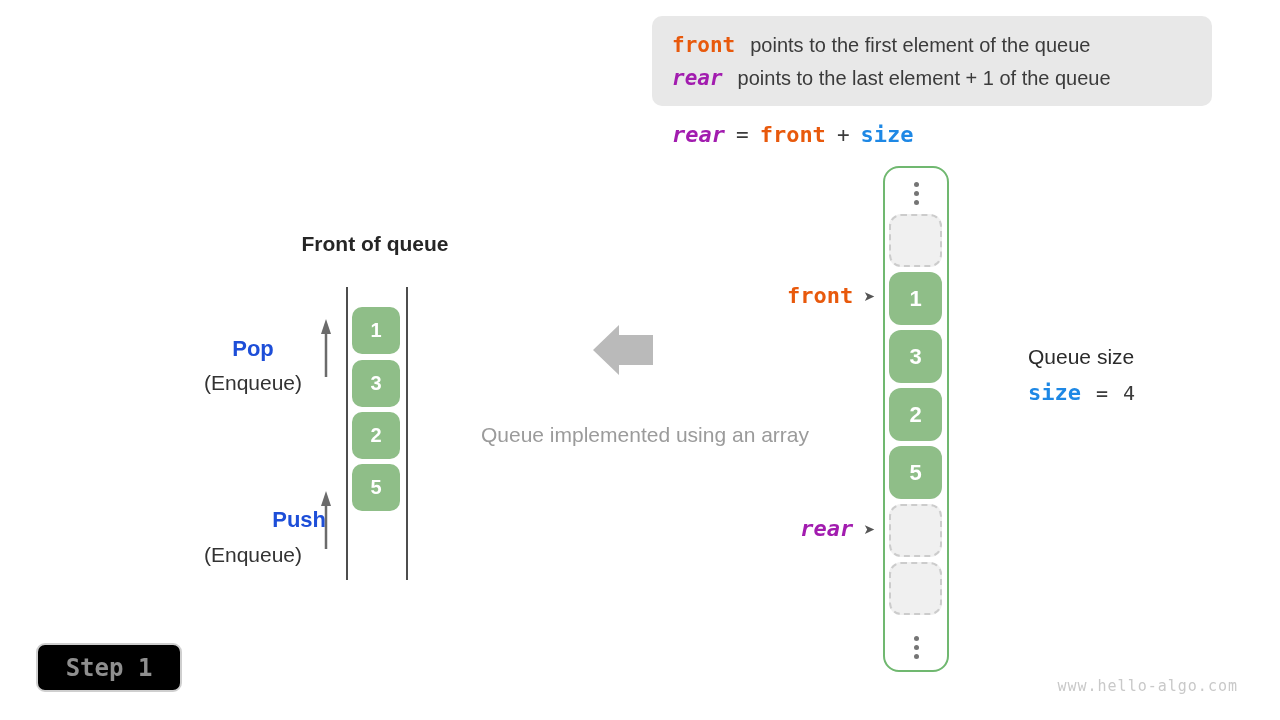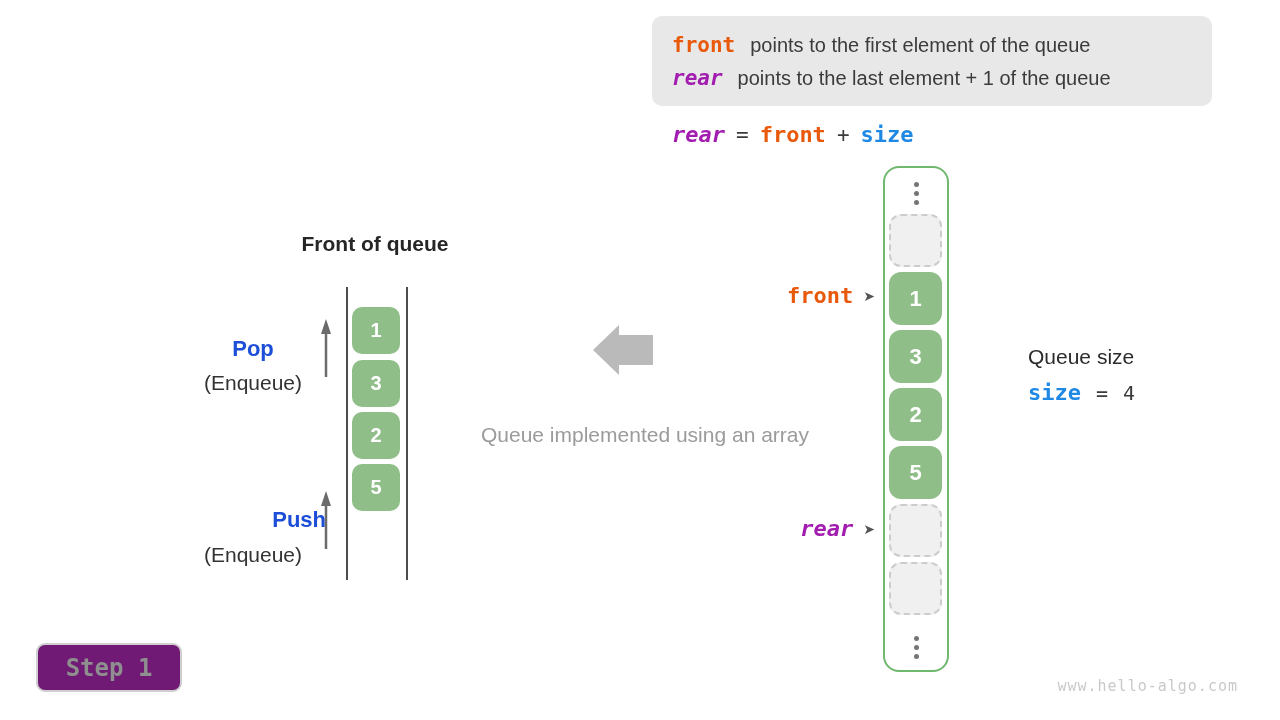--- a/index.html
+++ b/index.html
@@ -83,21 +83,21 @@
   .rear-pointer{top:516px;}
 
   
   .qsize-label{left:1028px;top:345px;font-size:21px;color:#2b2b2b;}
   .qsize-line{left:1028px;top:380px;display:flex;align-items:baseline;}
   .qsize-var{font-weight:bold;font-size:22px;}
   .qsize-op{font-size:20px;color:#3b3b3b;margin-left:15px;}
 
   
   .step-badge{
-    left:36px;top:643px;width:146px;height:49px;background:#701a75;
+    left:36px;top:643px;width:146px;height:49px;background:#000000;
     border:2px solid #cfcfcf;border-radius:9px;box-sizing:border-box;
     display:flex;align-items:center;justify-content:center;
     font-weight:bold;font-size:24px;color:#8f8f8f;
   }
 
   
   .watermark{right:42px;top:677px;font-size:15px;color:#c9c9c9;letter-spacing:1px;}
 
   svg{display:block;}
 </style>

